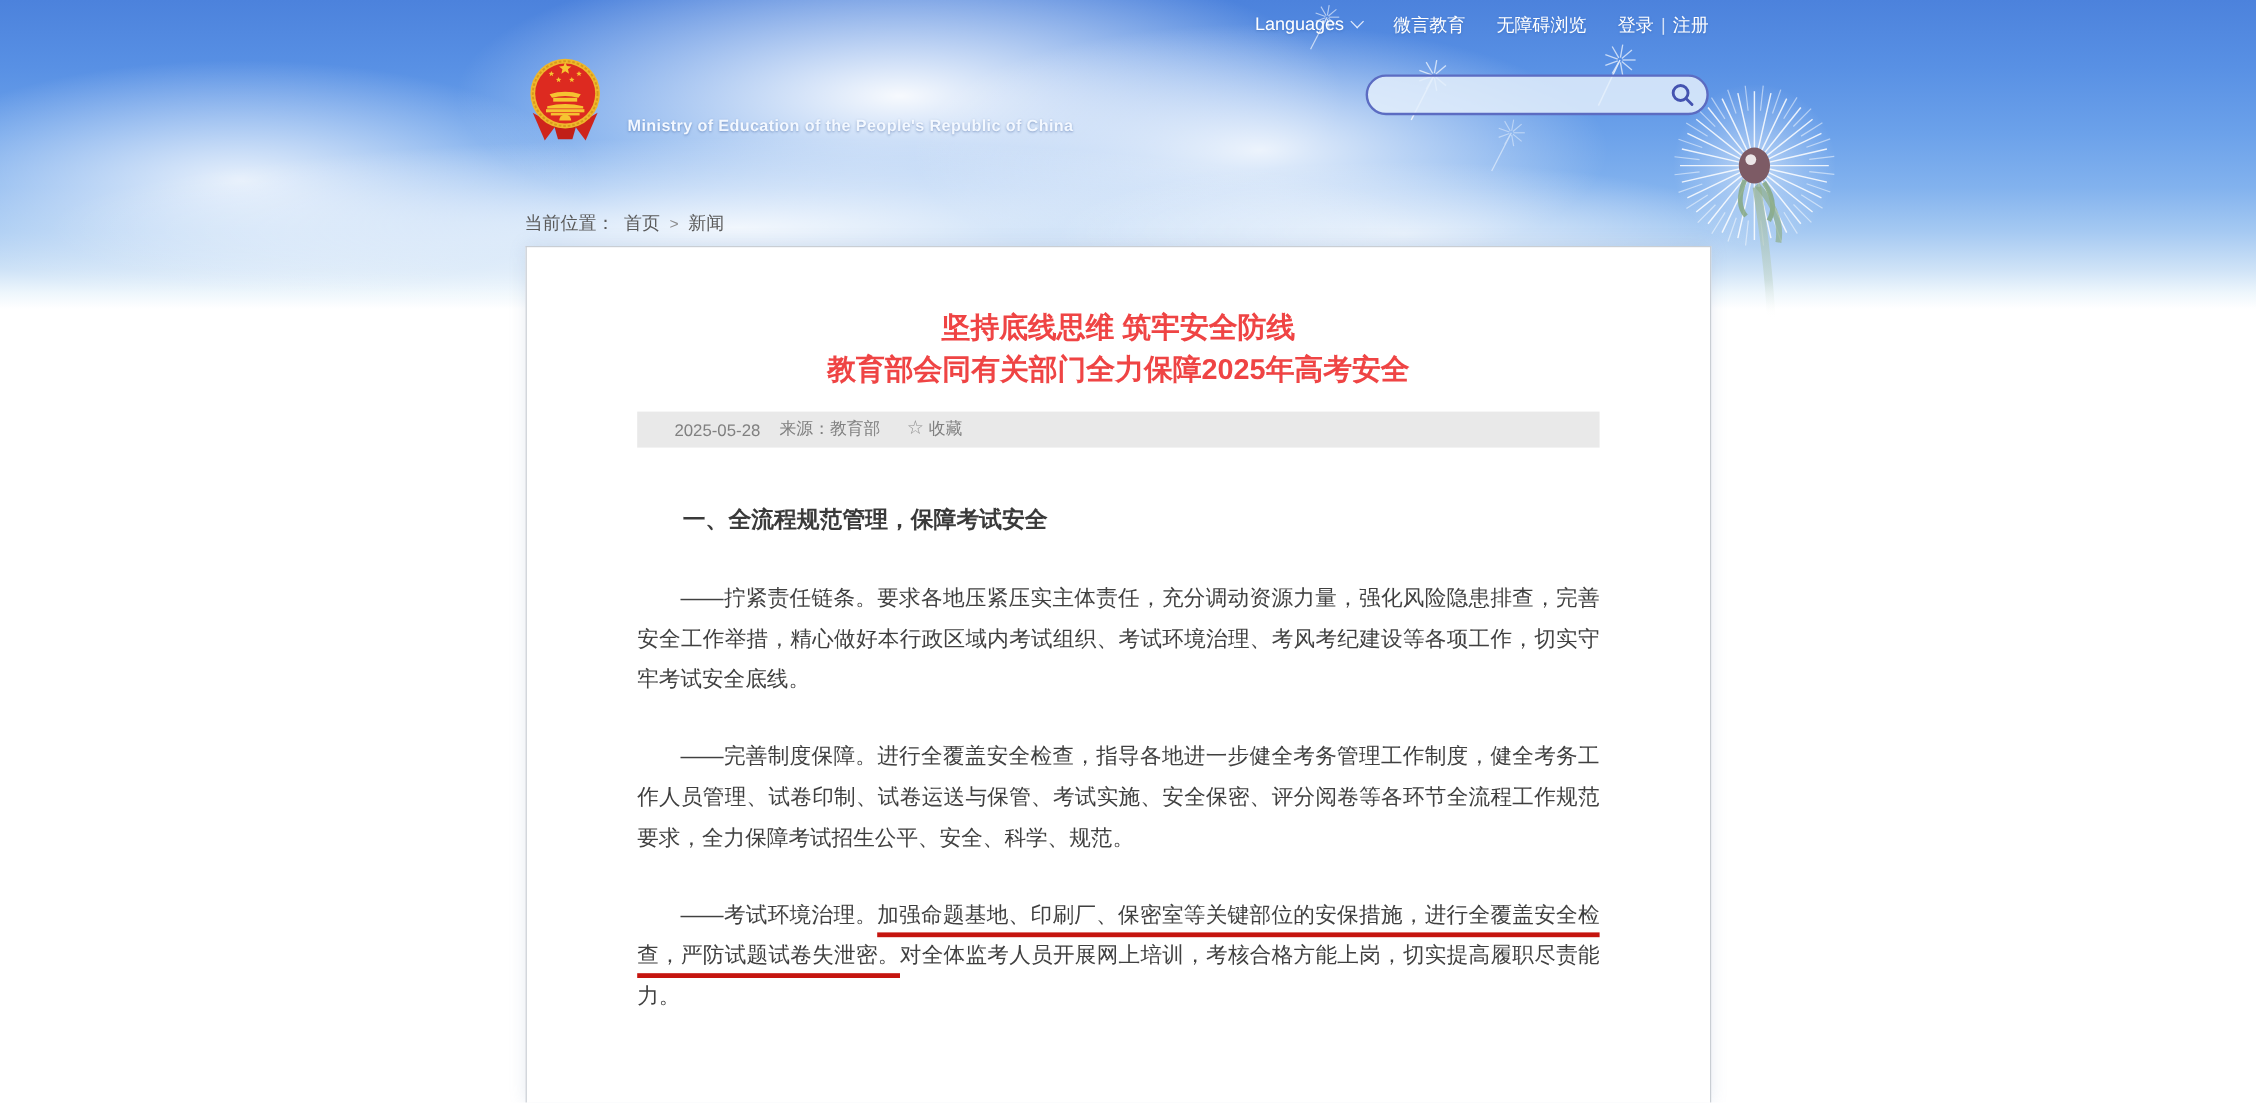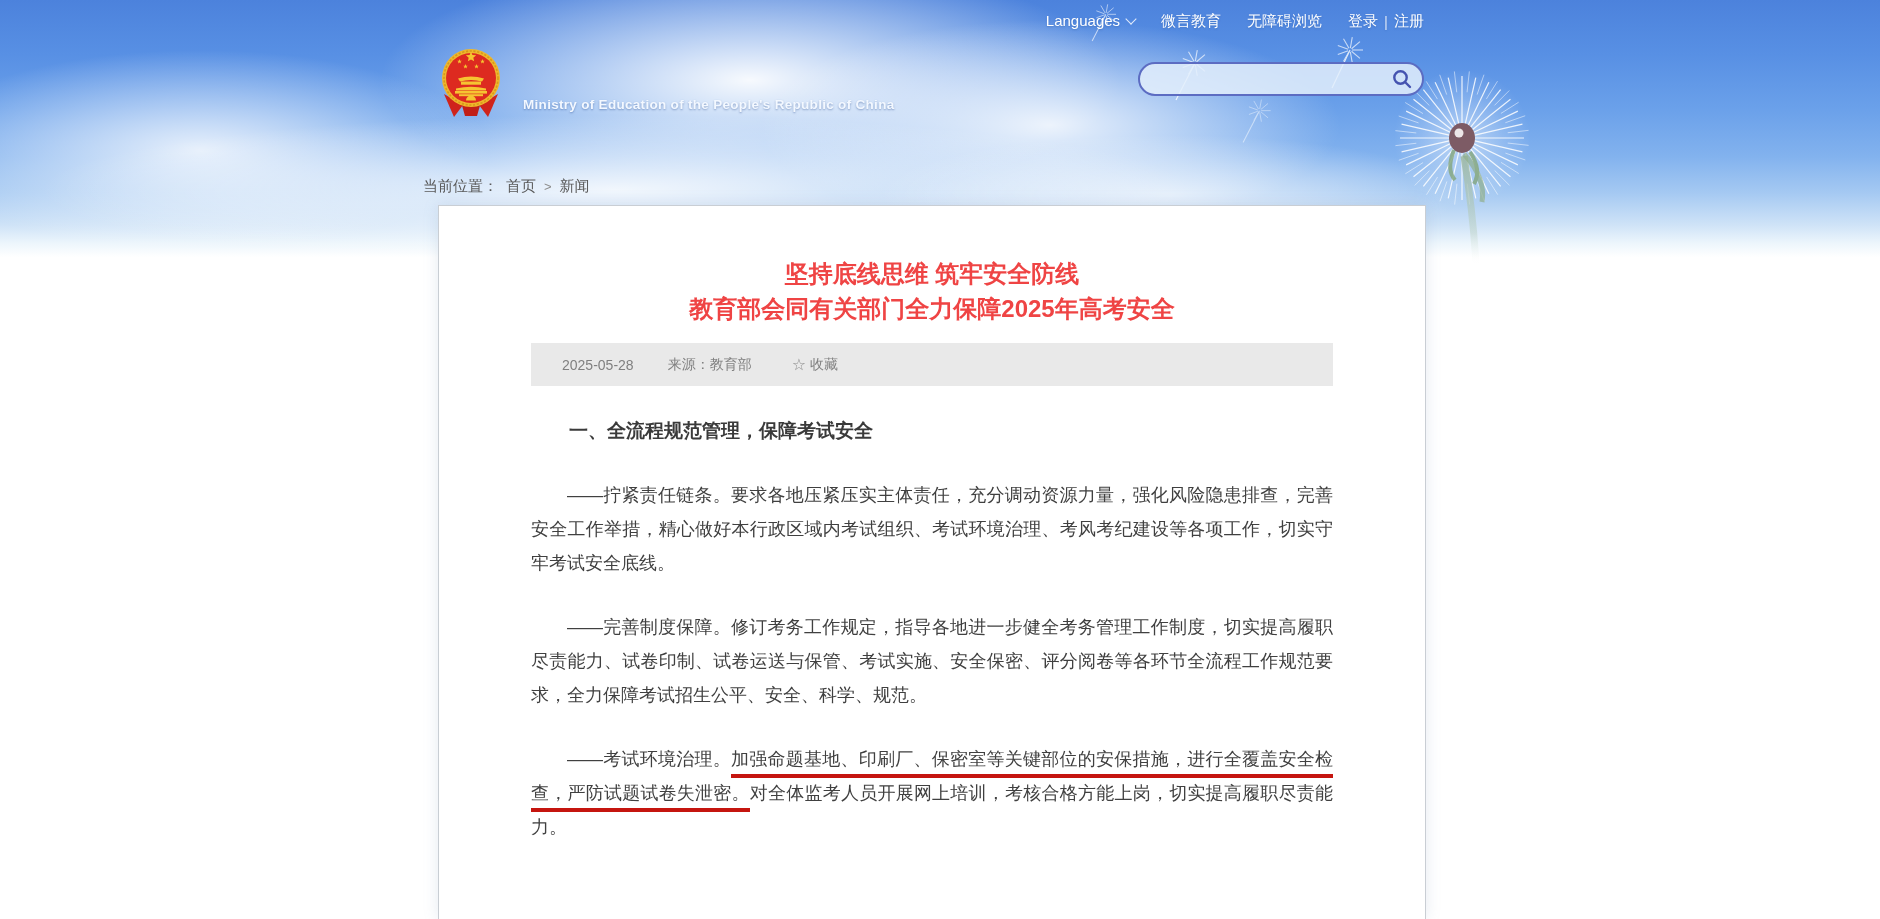--- a/index.html
+++ b/index.html
@@ -28,36 +28,36 @@
   .site-sub{position:absolute;left:523px;top:97px;font-size:13.5px;font-weight:bold;color:#f3f8ff;letter-spacing:.3px;
     text-shadow:0 1px 2px rgba(35,70,140,.45);text-align:center;}
   
   .search{position:absolute;left:1138px;top:62px;width:286px;height:34px;box-sizing:border-box;
     border:2px solid #5c6cc2;border-radius:18px;background:rgba(227,238,251,.85);
     display:flex;align-items:center;padding:0 9px 0 16px;}
   .search input{flex:1;border:none;outline:none;background:transparent;font-size:15px;color:#344;min-width:0;}
   
   .deco{position:absolute;pointer-events:none;}
   
-  .crumb{position:absolute;left:423px;top:177px;display:flex;align-items:center;gap:8px;
+  .crumb{position:absolute;left:437px;top:177px;display:flex;align-items:center;gap:8px;
     font-size:15px;color:#5a5a5a;}
   .crumb .link{cursor:pointer;}
   .crumb .sep{color:#8c8c8c;font-size:13px;}
   
   .card{position:absolute;left:438px;top:205px;width:988px;height:714px;box-sizing:border-box;
     background:#fff;border:1px solid #c9ced4;border-bottom:none;box-shadow:0 0 14px rgba(110,140,180,.18);}
   .card h1{margin:50px 40px 0;text-align:center;font-size:24px;line-height:35px;color:#ef4444;font-weight:bold;}
-  .meta{margin:17px 92px 0;height:43px;background:#e9e9e9;display:flex;align-items:center;
-    padding-left:31px;font-size:14px;color:#808080;gap:18px;}
+  .meta{margin:17px 92px 0;height:30px;background:#e9e9e9;display:flex;align-items:center;
+    padding-left:31px;font-size:14px;color:#808080;}
   .meta .date{margin-right:16px;}
   .meta .collect{margin-left:22px;display:flex;align-items:center;gap:4px;cursor:pointer;}
   .meta .star{font-size:16px;color:#8f8f8f;line-height:1;}
   .article-body{padding:28px 92px 0;}
   .article-body p{margin:0 0 30px;font-size:18px;line-height:34px;color:#404040;text-indent:2em;text-align:justify;}
-  .article-body h2{margin:0 0 30px;font-size:19px;line-height:34px;color:#3a3a3a;font-weight:bold;text-indent:2em;}
+  .article-body h2{margin:16px 0 30px;font-size:19px;line-height:34px;color:#3a3a3a;font-weight:bold;text-indent:2em;}
   .hl-red{border-bottom:4px solid #c5150f;padding-bottom:5px;}
 </style>
 </head>
 <body>
 
 <div class="stage">
 
   <div class="cloud c1"></div>
   <div class="cloud c2"></div>
   <div class="cloud c3"></div>
@@ -268,18 +268,18 @@
       <span>来源：教育部</span>
       <span class="collect">
         <span class="star">☆</span>
         <span>收藏</span>
       </span>
     </div>
 
     <div class="article-body">
       <h2>一、全流程规范管理，保障考试安全</h2>
       <p>——拧紧责任链条。要求各地压紧压实主体责任，充分调动资源力量，强化风险隐患排查，完善安全工作举措，精心做好本行政区域内考试组织、考试环境治理、考风考纪建设等各项工作，切实守牢考试安全底线。</p>
-      <p>——完善制度保障。修订考务工作规定，指导各地进一步健全考务管理工作制度，切实提高履职尽责能力、试卷印制、试卷运送与保管、考试实施、安全保密、评分阅卷等各环节全流程工作规范要求，全力保障考试招生公平、安全、科学、规范。</p>
+      <p>——完善制度保障。进行全覆盖安全检查，指导各地进一步健全考务管理工作制度，健全考务工作人员管理、试卷印制、试卷运送与保管、考试实施、安全保密、评分阅卷等各环节全流程工作规范要求，全力保障考试招生公平、安全、科学、规范。</p>
       <p><span>——考试环境治理。</span><span class="hl-red">加强命题基地、印刷厂、保密室等关键部位的安保措施，进行全覆盖安全检查，严防试题试卷失泄密。</span><span>对全体监考人员开展网上培训，考核合格方能上岗，切实提高履职尽责能力。</span></p>
     </div>
   </div>
 
 </div>
 
 </body></html>

